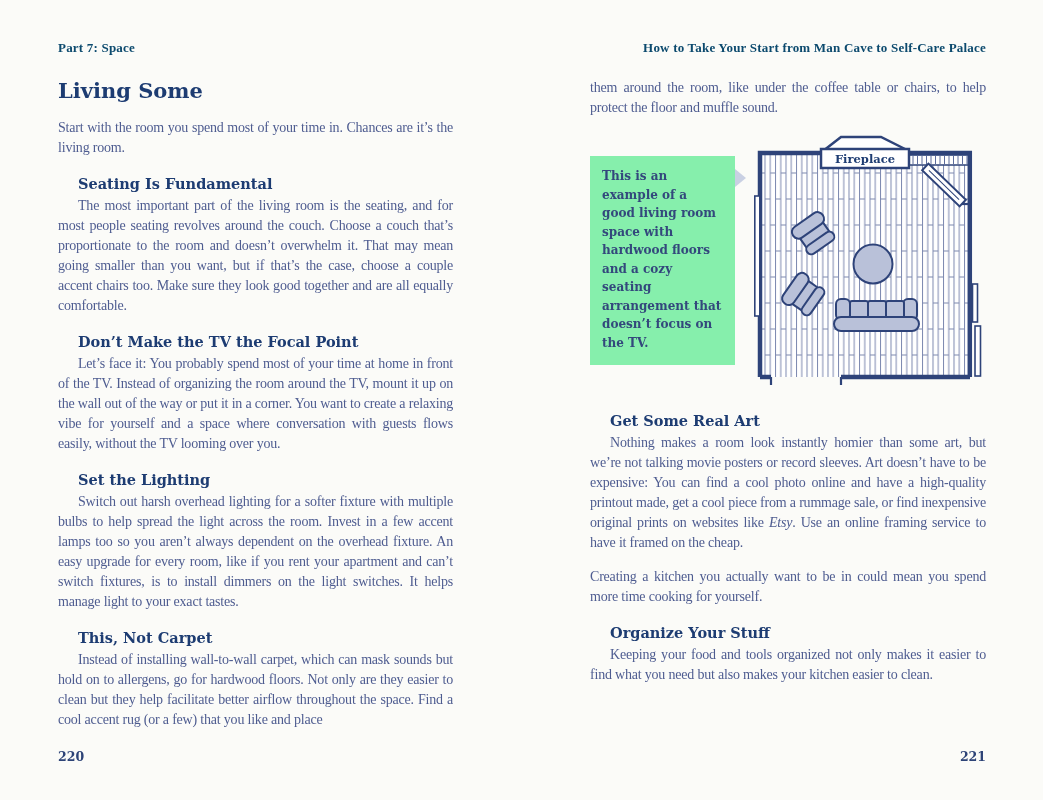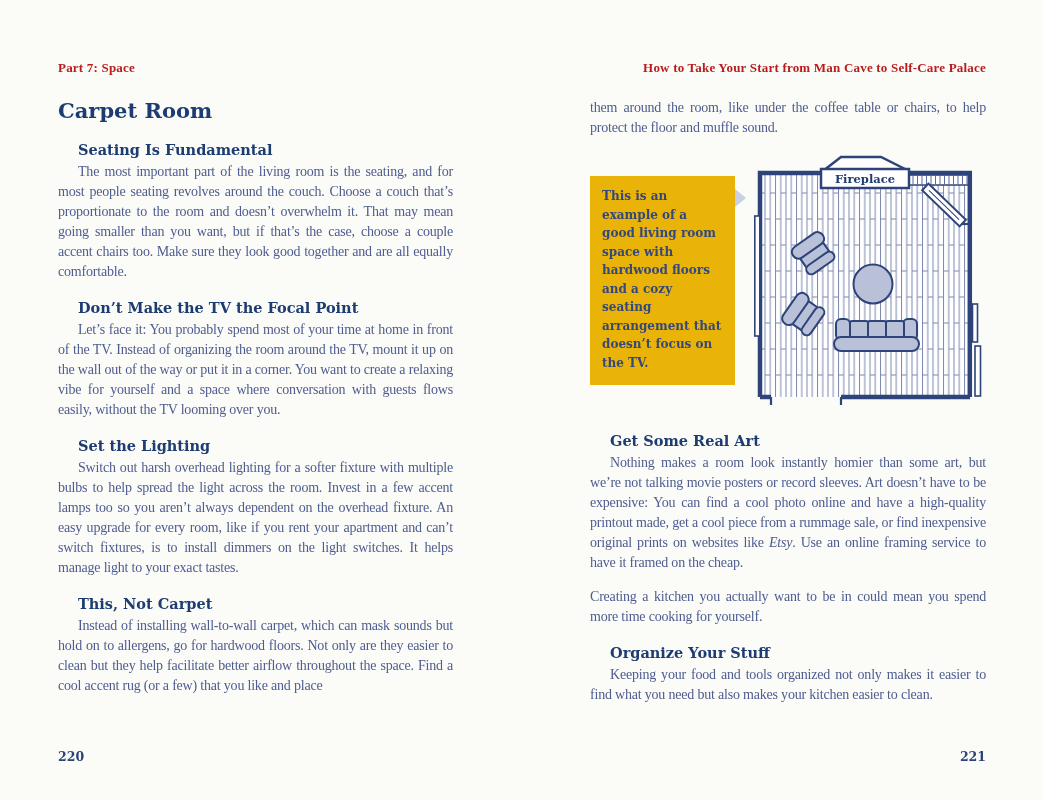--- a/index.html
+++ b/index.html
@@ -7,24 +7,24 @@
     width:1043px;height:800px;position:relative;
     background:#fbfbf8;
     font-family:"Liberation Serif",serif;
     overflow:hidden;
   }
   .page{position:absolute;top:0;height:800px;}
   .page-left{left:58px;width:395px;}
   .page-right{left:590px;width:396px;}
 
   .running-head{
-    margin-top:60px;
+    margin-top:40px;
     font-family:"Liberation Serif",serif;
     font-weight:bold;font-size:13px;letter-spacing:.2px;
-    color:#b91c1c;
+    color:#0c4a6e;
   }
   .page-right .running-head{text-align:right;}
 
   h1.chapter{
     font-family:"DejaVu Serif",serif;
     font-size:21px;line-height:26px;font-weight:bold;
     color:#1d3c72;margin:22px 0 0 0;
   }
   p.body{
     font-size:14px;line-height:20px;letter-spacing:-0.2px;
@@ -47,41 +47,42 @@
   .page-left .folio{left:0;}
   .page-right .folio{right:0;margin-top:20px;}
 
   .figure-row{
     margin-top:16px;
     display:flex;justify-content:space-between;align-items:flex-start;
   }
   .callout{
     width:121px;padding:11px 12px 13px 12px;
     margin-top:22px;position:relative;
-    background:#eab308;
+    background:#86efac;
     font-family:"DejaVu Serif",serif;font-weight:bold;
     font-size:12px;line-height:18.5px;color:#33487c;
   }
   .callout-arrow{
     position:absolute;right:-11px;top:13px;
     width:0;height:0;
     border-top:9px solid transparent;
     border-bottom:9px solid transparent;
     border-left:11px solid #c9d0e3;
   }
   .floorplan{display:block;}
 </style>
 </head>
 <body>
 
 <div class="spread">
 
   <div class="page page-left">
     <div class="running-head">Part 7: Space</div>
-    <h1 class="chapter">Carpet Room</h1>
+    <h1 class="chapter">Living Some</h1>
+    <p class="body intro">Start with the room you spend most of your time in. Chances are it’s the living room.</p>
 
     <section>
       <h3 class="sub">Seating Is Fundamental</h3>
       <p class="body">The most important part of the living room is the seating, and for most people seating revolves around the couch. Choose a couch that’s proportionate to the room and doesn’t overwhelm it. That may mean going smaller than you want, but if that’s the case, choose a couple accent chairs too. Make sure they look good together and are all equally comfortable.</p>
     </section>
 
     <section>
       <h3 class="sub">Don’t Make the TV the Focal Point</h3>
       <p class="body">Let’s face it: You probably spend most of your time at home in front of the TV. Instead of organizing the room around the TV, mount it up on the wall out of the way or put it in a corner. You want to create a relaxing vibe for yourself and a space where conversation with guests flows easily, without the TV looming over you.</p>
     </section>

